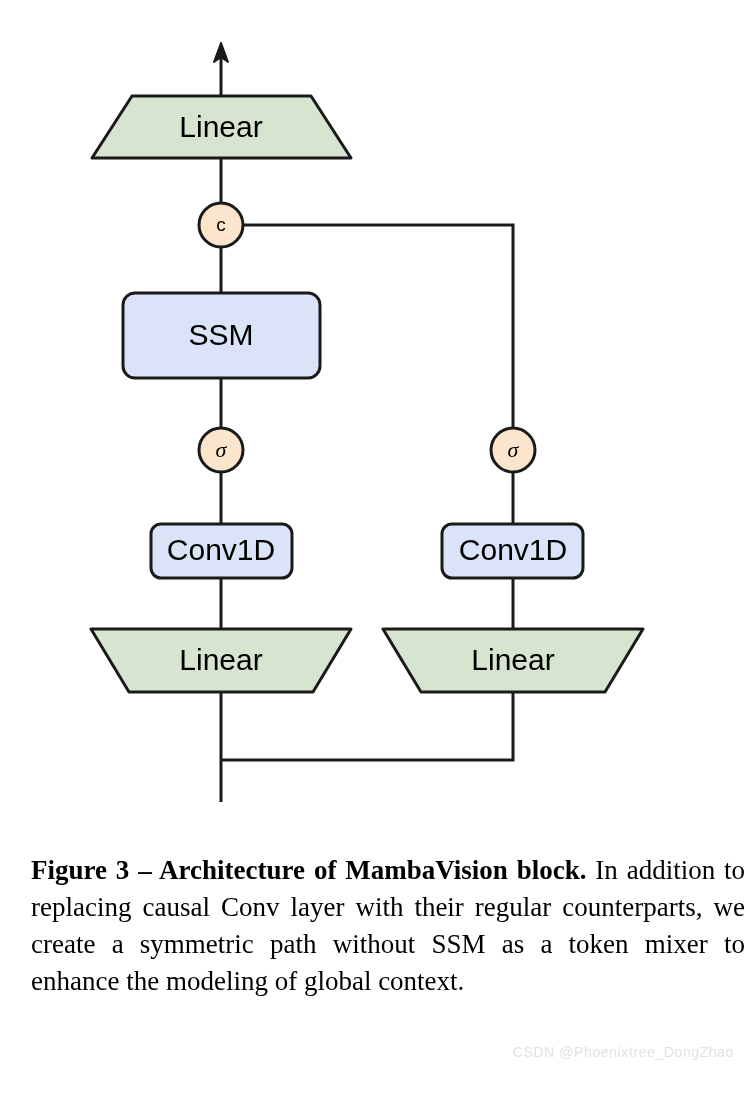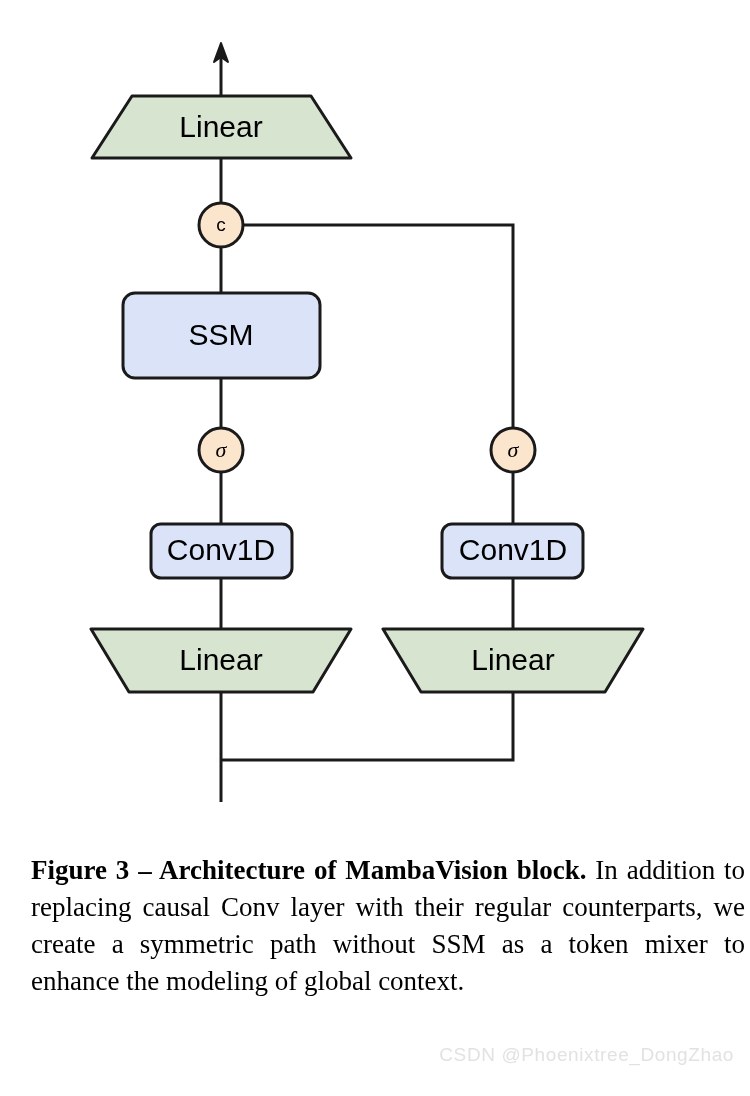--- a/index.html
+++ b/index.html
@@ -73,21 +73,21 @@
     margin-left: 13px;
   }
   #caption .caption-lead {
     font-weight: bold;
   }
   #watermark {
     position: absolute;
     right: 16px;
     top: 1044px;
     font-family: "Liberation Sans", sans-serif;
-    font-size: 19px;
+    font-size: 14px;
     letter-spacing: 0.6px;
     color: #e2e2e2;
     white-space: nowrap;
   }
 </style>
 </head>
 <body>
 
 <div id="figure-area">
   <svg id="figure-svg" viewBox="0 0 750 830" xmlns="http://www.w3.org/2000/svg">

